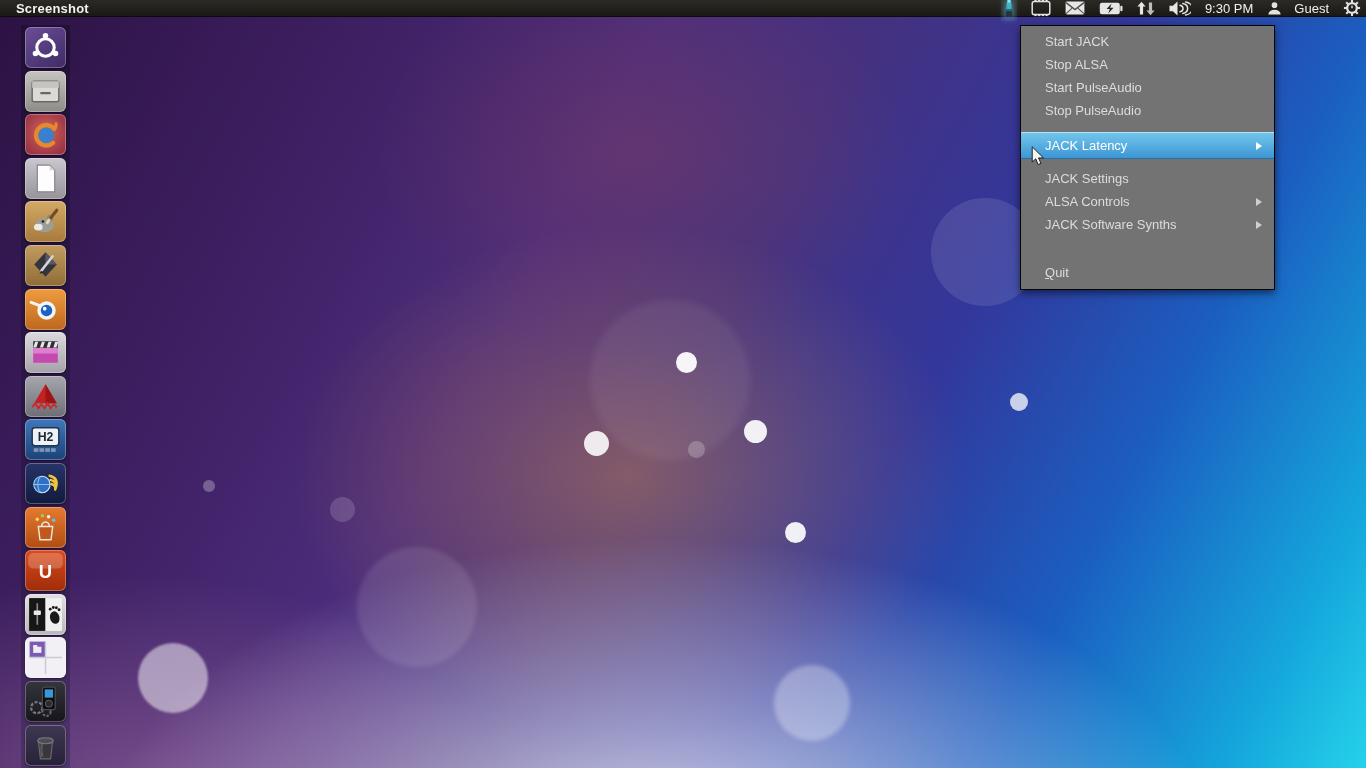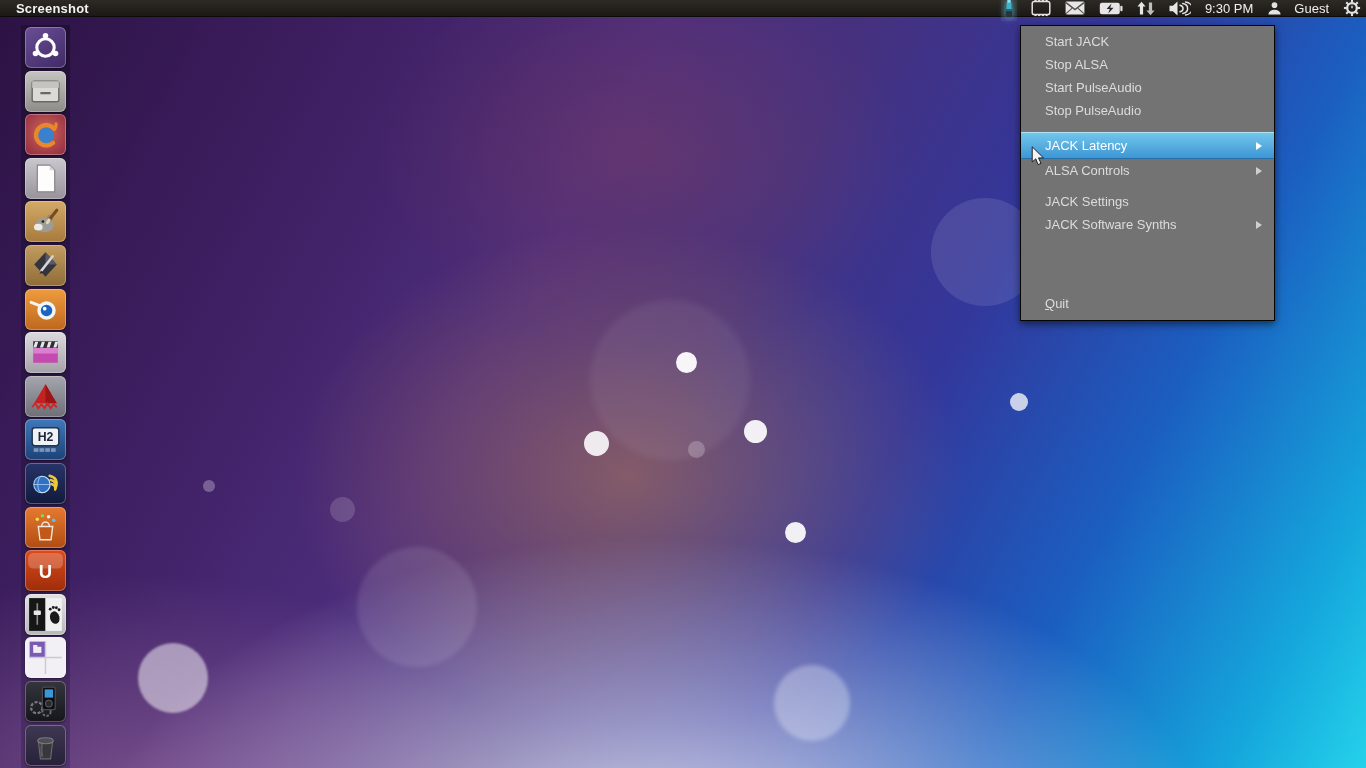--- a/index.html
+++ b/index.html
@@ -79,21 +79,21 @@
     border-left:6px solid #cfcfcf; border-top:4.5px solid transparent; border-bottom:4.5px solid transparent;
   }
   .mi.hl {
     height:27px; margin-top:10px; color:#fff;
     background:linear-gradient(#74c8ec, #3b94d4);
     box-shadow:inset 0 1px 0 rgba(255,255,255,0.45), inset 0 -1px 0 rgba(20,80,130,0.55);
   }
   .mi.hl .arrow { border-left-color:#fff; }
   .mt8  { margin-top:8px; }
   .mt10 { }
-  .mt40 { margin-top:56px; }
+  .mt40 { margin-top:25px; }
   .quit-label::first-letter { text-decoration:underline; }
 
   .cursor { position:absolute; left:1031px; top:146px; z-index:50; }
 </style>
 </head>
 <body>
 
 <div class="desktop">
   <span class="bokeh" style="left:676px;top:352px;width:21px;height:21px;opacity:.95"></span>
   <span class="bokeh" style="left:744px;top:420px;width:23px;height:23px;opacity:.92"></span>
@@ -370,25 +370,25 @@
 
 <div class="menu">
   <div class="mi">Start JACK</div>
   <div class="mi">Stop ALSA</div>
   <div class="mi mt10">Start PulseAudio</div>
   <div class="mi">Stop PulseAudio</div>
   <div class="mi hl">
     <span>JACK Latency</span>
     <span class="arrow"></span>
   </div>
+  <div class="mi mt8">JACK Settings</div>
   <div class="mi mt10">
     <span>ALSA Controls</span>
     <span class="arrow"></span>
   </div>
-  <div class="mi mt8">JACK Settings</div>
   <div class="mi mt10">
     <span>JACK Software Synths</span>
     <span class="arrow"></span>
   </div>
   <div class="mi mt40">
     <span class="quit-label">Quit</span>
   </div>
 </div>
 
 <div class="cursor">

